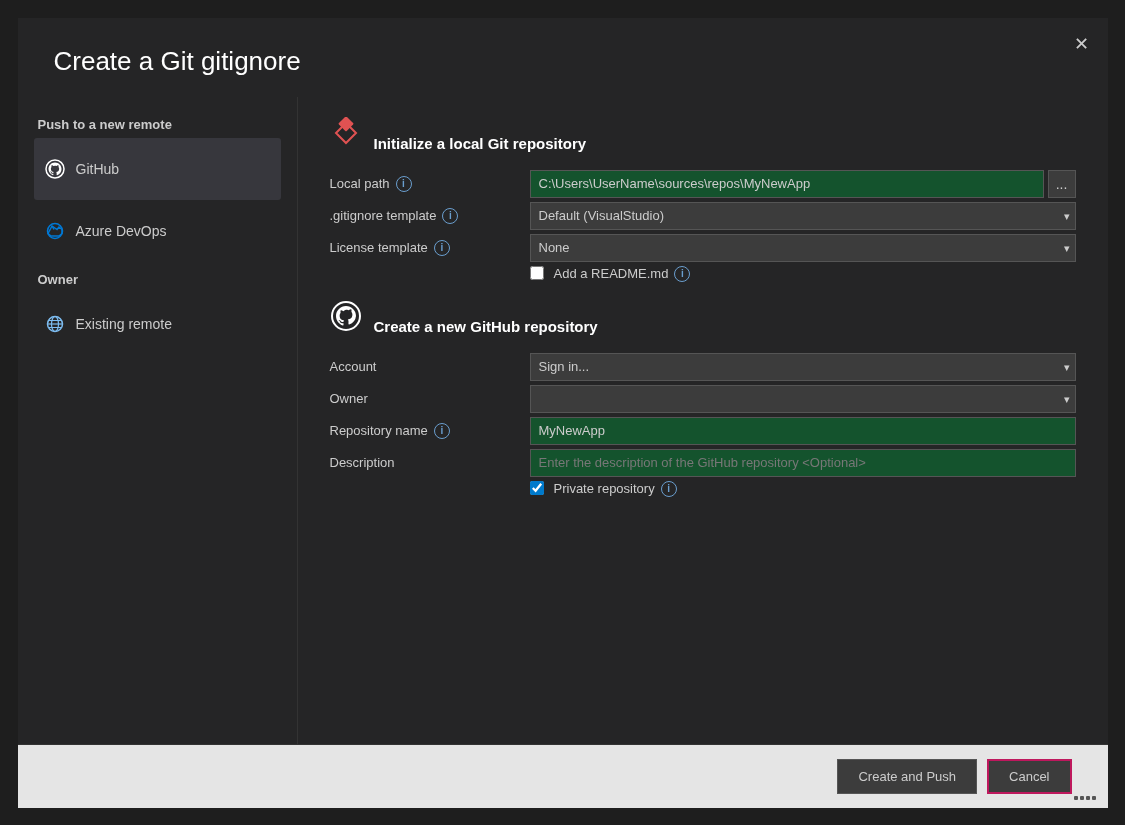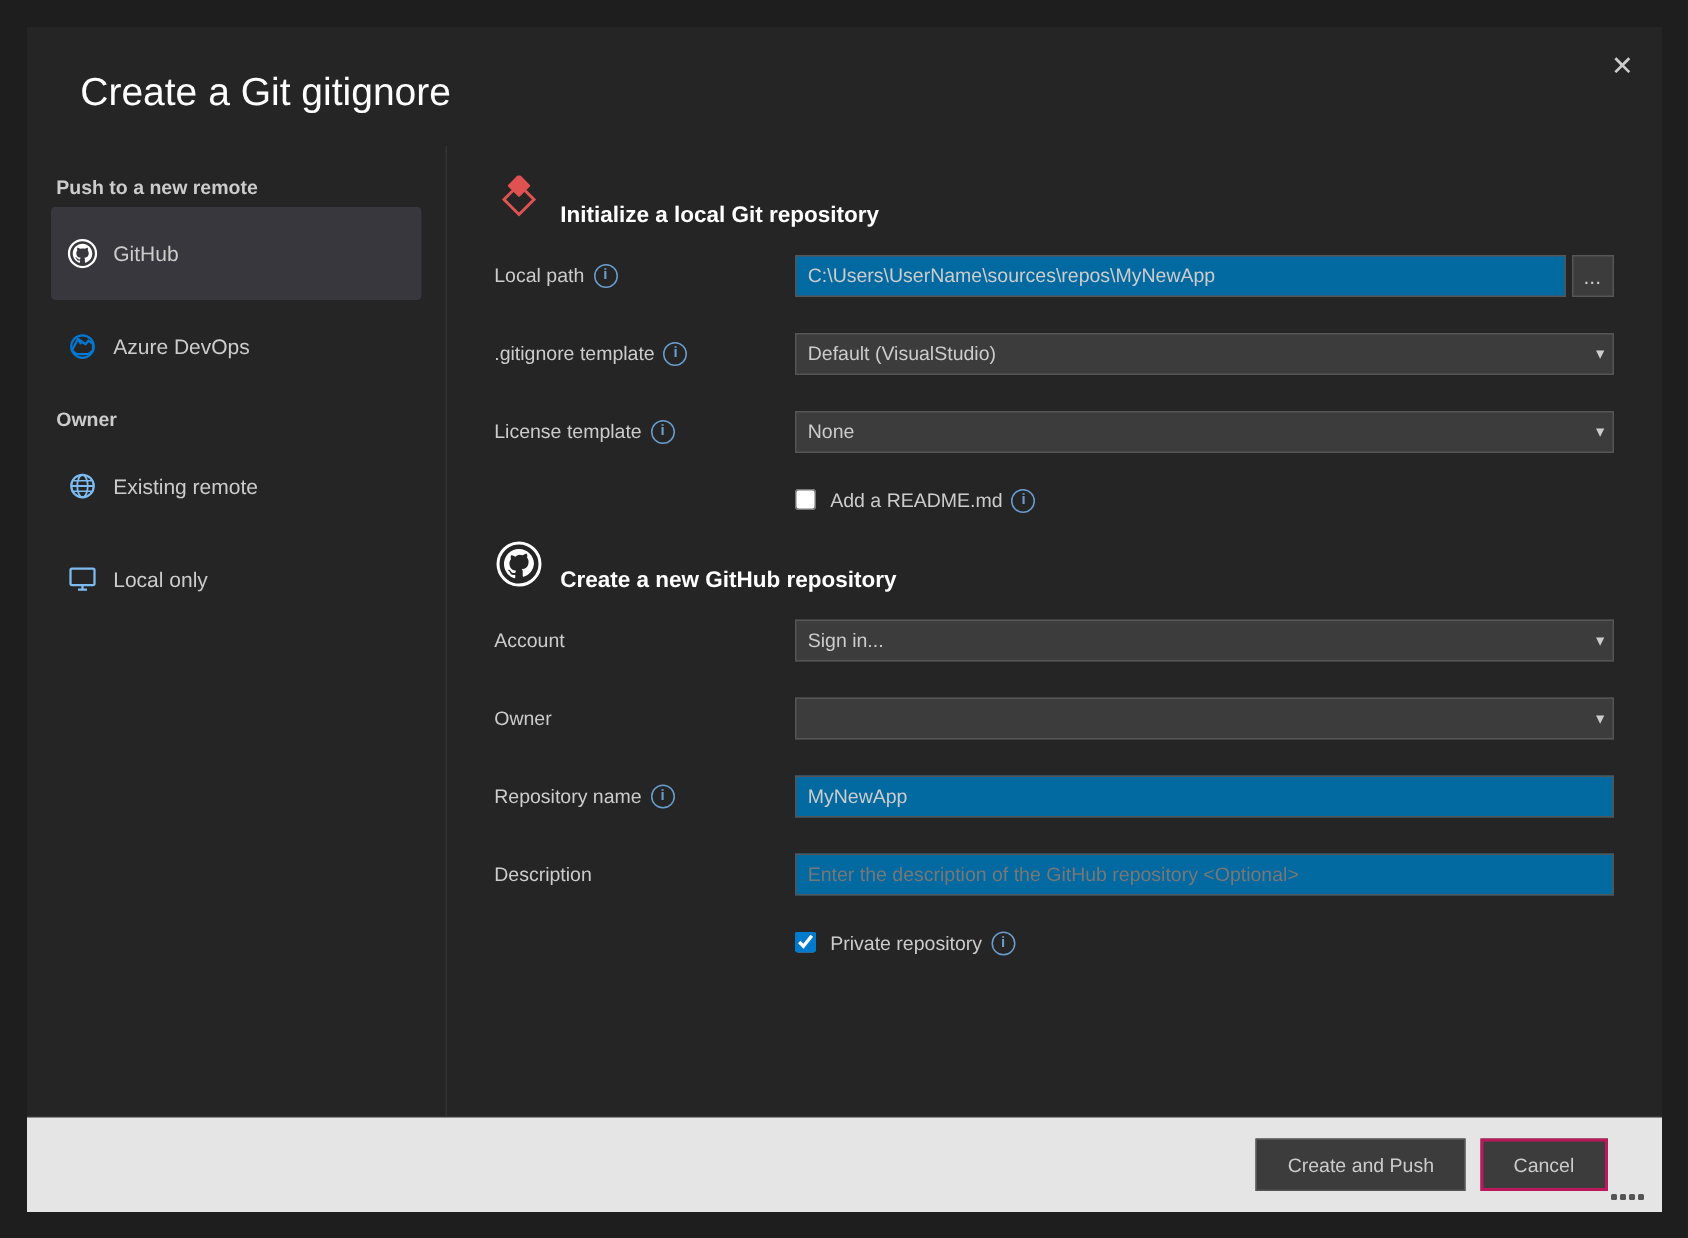--- a/index.html
+++ b/index.html
@@ -123,41 +123,41 @@
     }
     .section-header-title {
       font-size: 15px;
       font-weight: 600;
       color: #ffffff;
     }
     
     .form-row {
       display: flex;
       align-items: center;
-      margin-bottom: 24px;
+      margin-bottom: 4px;
       gap: 0;
     }
     .form-label {
       width: 200px;
       flex-shrink: 0;
       color: #cccccc;
       font-size: 13px;
       display: flex;
       align-items: center;
       gap: 6px;
     }
     .form-control-wrap {
       flex: 1;
       display: flex;
       align-items: center;
       gap: 4px;
     }
     .text-input {
       flex: 1;
-      background: #0369a1;
+      background: #14532d;
       border: 1px solid #555;
       color: #cccccc;
       padding: 5px 8px;
       font-size: 13px;
       height: 28px;
       outline: none;
     }
     .text-input::placeholder { color: #777; }
     .browse-btn {
       background: #3c3c3c;
@@ -317,30 +317,20 @@
             <circle cx="10" cy="10" r="7.5" fill="none" stroke="#7dbcf0" stroke-width="1.5"></circle>
             <ellipse cx="10" cy="10" rx="3.5" ry="7.5" fill="none" stroke="#7dbcf0" stroke-width="1.2"></ellipse>
             <line x1="2.5" y1="10" x2="17.5" y2="10" stroke="#7dbcf0" stroke-width="1.2"></line>
             <line x1="4" y1="6.5" x2="16" y2="6.5" stroke="#7dbcf0" stroke-width="1"></line>
             <line x1="4" y1="13.5" x2="16" y2="13.5" stroke="#7dbcf0" stroke-width="1"></line>
           </svg>
         </span>
         <span>Existing remote</span>
       </div>
 
-      <div class="sidebar-item">
-        <span class="icon">
-          <svg class="monitor-icon" viewBox="0 0 20 20" xmlns="http://www.w3.org/2000/svg">
-            <rect x="2" y="3" width="16" height="11" rx="1" fill="none" stroke="#7dbcf0" stroke-width="1.5"></rect>
-            <line x1="7" y1="17" x2="13" y2="17" stroke="#7dbcf0" stroke-width="1.5"></line>
-            <line x1="10" y1="14" x2="10" y2="17" stroke="#7dbcf0" stroke-width="1.5"></line>
-          </svg>
-        </span>
-        <span>Local only</span>
-      </div>
     </div>
 
     <div class="main-content">
 
       <div class="section-header">
         <span>
           <svg width="32" height="32" viewBox="0 0 32 32" xmlns="http://www.w3.org/2000/svg">
             <rect x="4" y="4" width="11" height="11" fill="#e05252" transform="rotate(45 16 16)" rx="1"></rect>
             <polygon points="16,6 26,16 16,26 6,16" fill="none" stroke="#e05252" stroke-width="2"></polygon>
           </svg>

